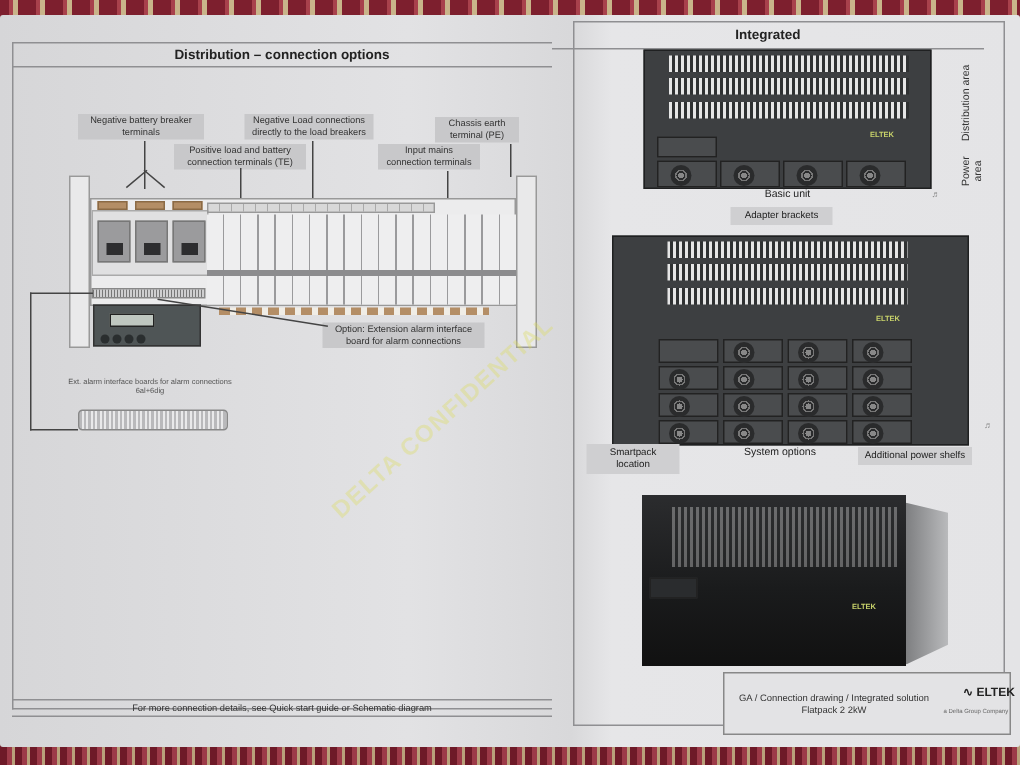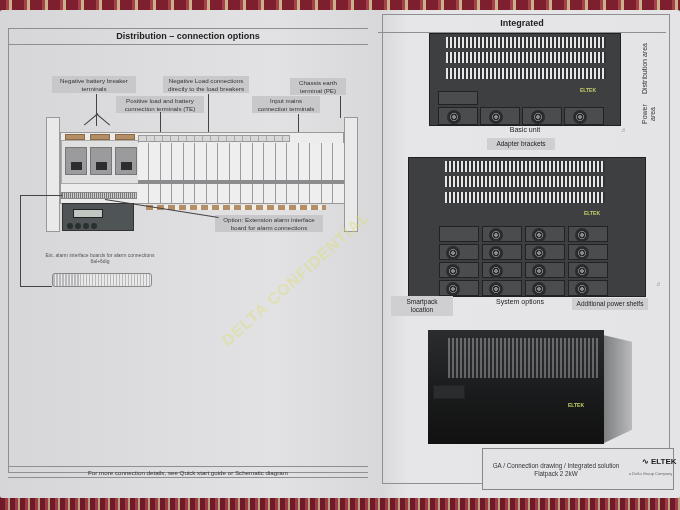--- a/index.html
+++ b/index.html
@@ -30,21 +30,21 @@
   .frame-right {
     position: absolute; left: 382px; top: 14px; width: 288px; height: 470px;
     border: 1px solid #8f8f92;
   }
   .hdr-left {
     position: absolute; left: 8px; top: 28px; width: 360px; height: 17px;
     border-bottom: 1px solid #8f8f92;
     font-weight: bold; font-size: 9px; text-align: center; line-height: 17px;
   }
   .hdr-right {
-    position: absolute; left: 378px; top: 14px; width: 288px; height: 19px;
+    position: absolute; left: 368px; top: 14px; width: 288px; height: 19px;
     border-bottom: 1px solid #8f8f92;
     font-weight: bold; font-size: 9px; text-align: center; line-height: 19px;
   }
   .callout {
     position: absolute; background: #c8c8ca; font-size: 6.2px; line-height: 7.5px;
     text-align: center; color: #333; padding: 1px 3px;
   }
   .line { position: absolute; background: #444; }
   
   .rack-ear { position: absolute; border: 1px solid #999; background: #e9e9ea; }

